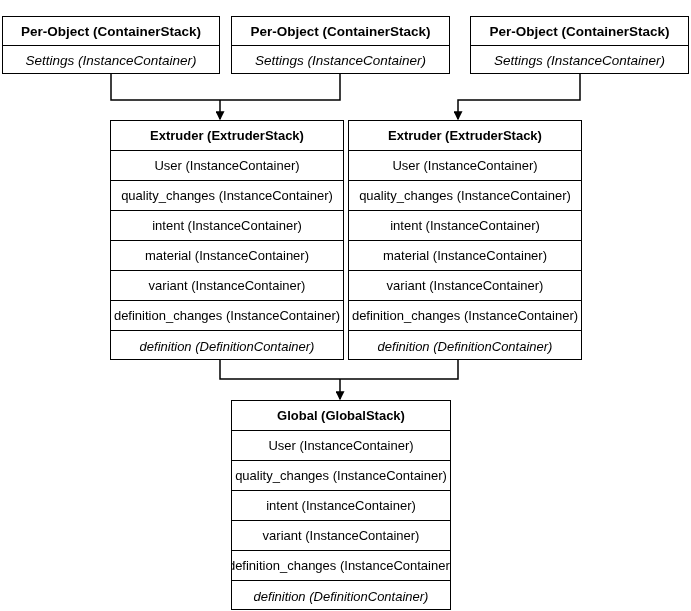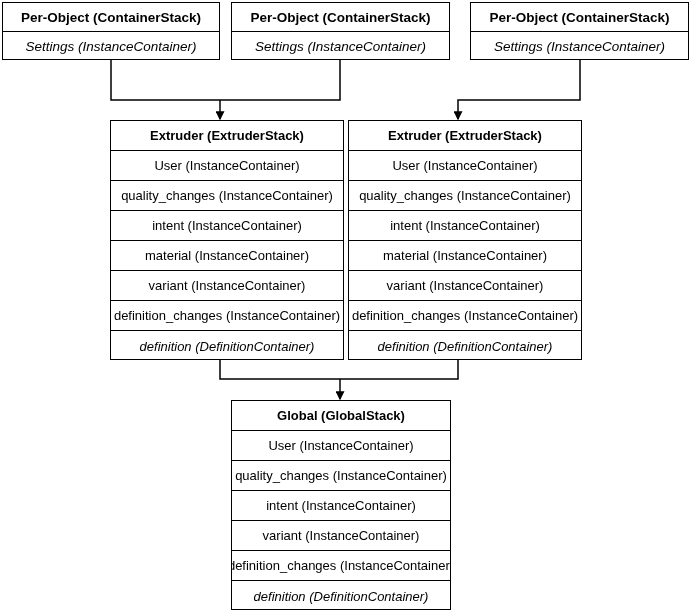--- a/index.html
+++ b/index.html
@@ -48,21 +48,21 @@
   }
   .row:last-child {
     border-bottom: none;
     font-style: italic;
   }
   .row.header {
     font-weight: bold;
   }
   
   .node.stack-top {
-    top: 2px;
+    top: 16px;
     height: 58px;
   }
   .node.stack-top .row {
     height: 29px;
     font-size: 13.5px;
   }
   .node.stack-top .row.header {
     font-size: 13.5px;
   }
   

